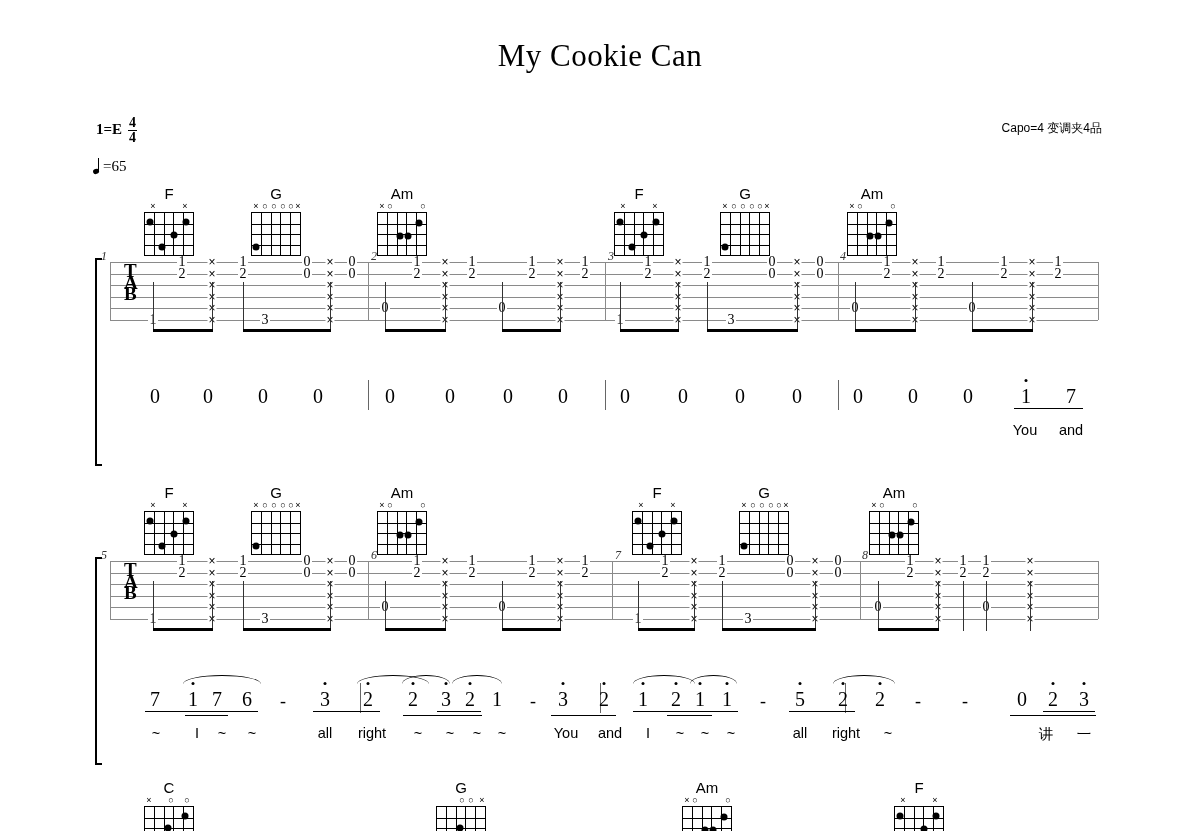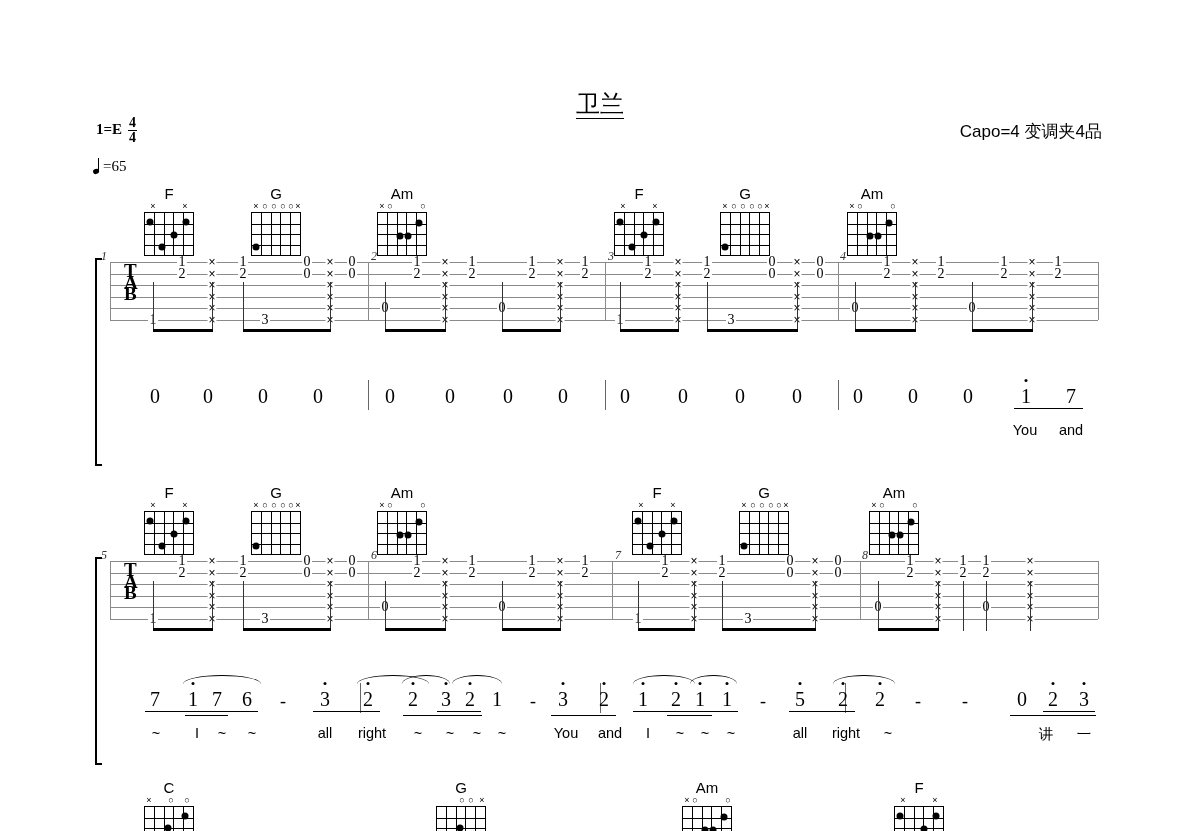--- a/index.html
+++ b/index.html
@@ -59,21 +59,21 @@
     width:6px; height:4.5px; background:#000; border-radius:50%;
     transform: rotate(-18deg);
   }
   .qnote::after {
     content:""; position:absolute; left:5px; bottom:3px;
     width:1.4px; height:13px; background:#000;
   }
 
   .capo {
     position: absolute; right: 98px; top: 120px;
-    font-size: 17px; white-space: nowrap;
+    font-size: 12px; white-space: nowrap;
   }
 
   
   .chordbox { position: absolute; width: 58px; }
   .chordbox .cname {
     text-align: center; font-size: 15px; line-height: 15px;
     margin-bottom: 1px; font-family: "Liberation Sans", sans-serif;
   }
   .chordbox .marks {
     height: 10px; position: relative; width: 50px; margin: 0 auto;
@@ -166,21 +166,21 @@
   .lyric {
     position: absolute; font-family: "Liberation Sans", sans-serif;
     font-size: 14.5px; transform: translateX(-50%); white-space: nowrap;
   }
 </style>
 </head>
 <body>
 
 <div class="sheet">
 
-  <div class="artist"><span>卫兰</span></div>
+  <div class="title">My Cookie Can</div>
 
   <div class="keysig">
     <span>1=E</span>
     <span class="ts">
       <span class="num">4</span>
       <span class="den">4</span>
     </span>
   </div>
 
   <div class="tempo">

